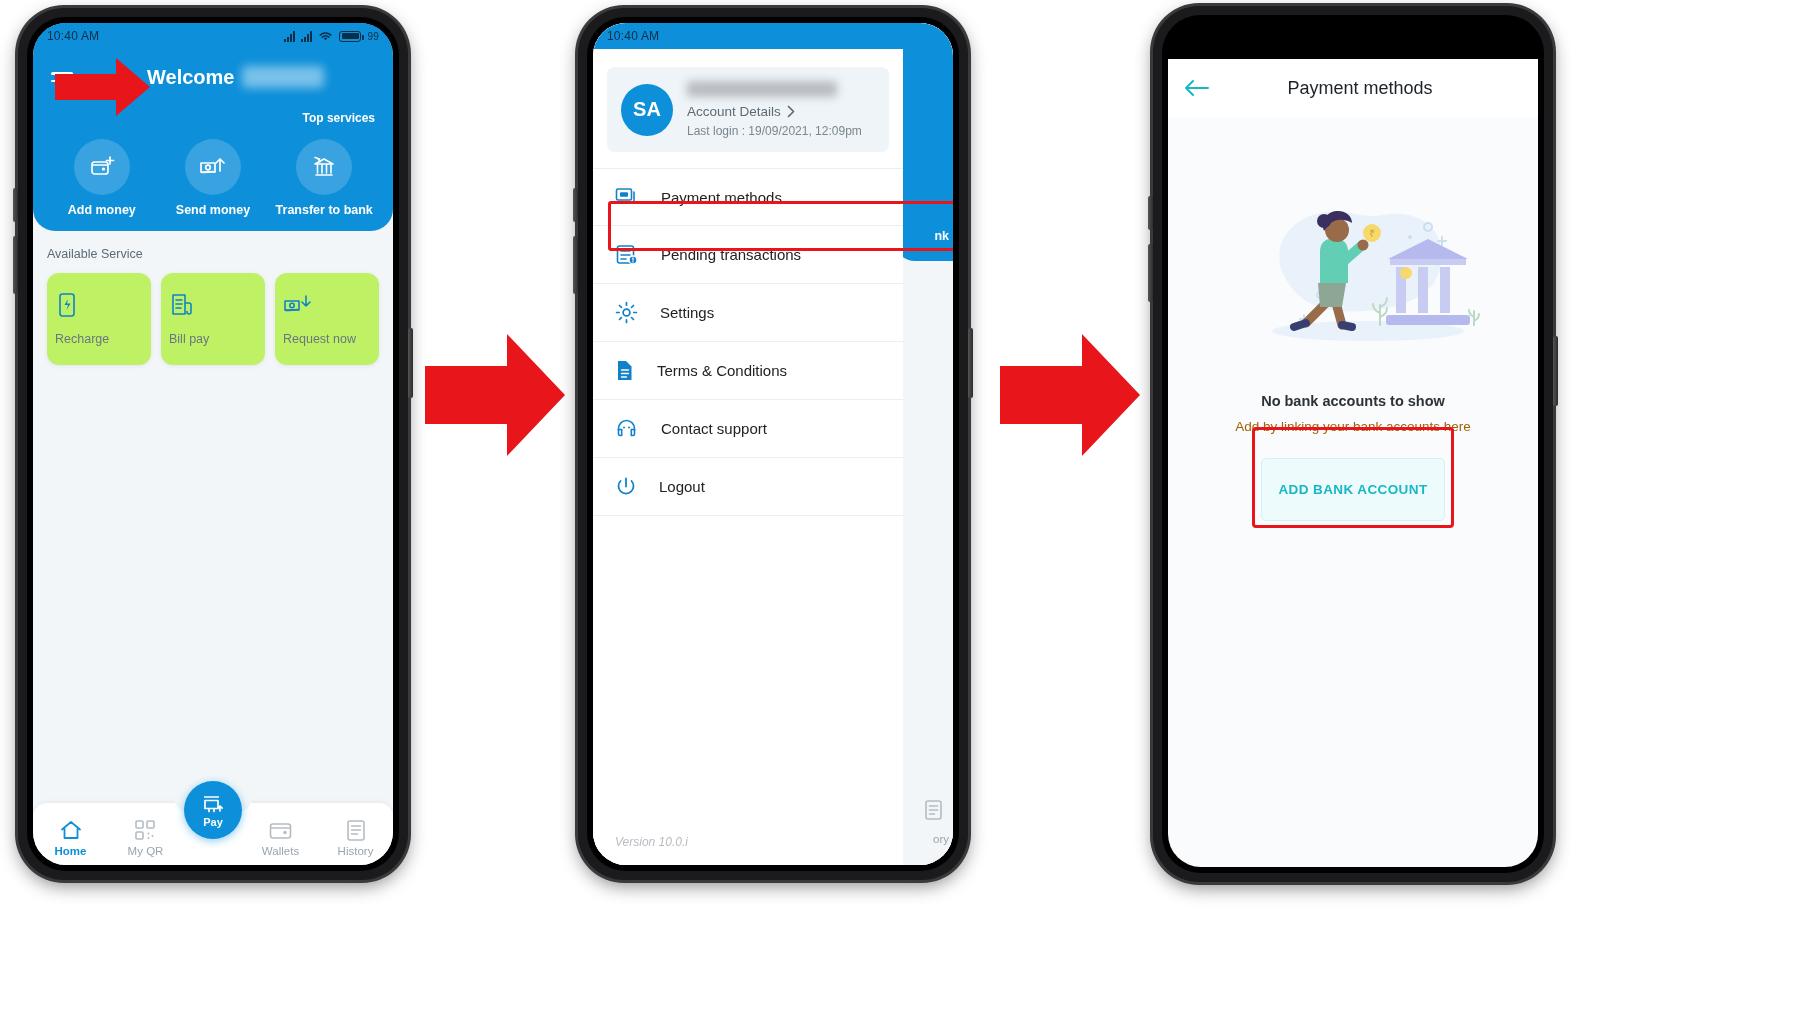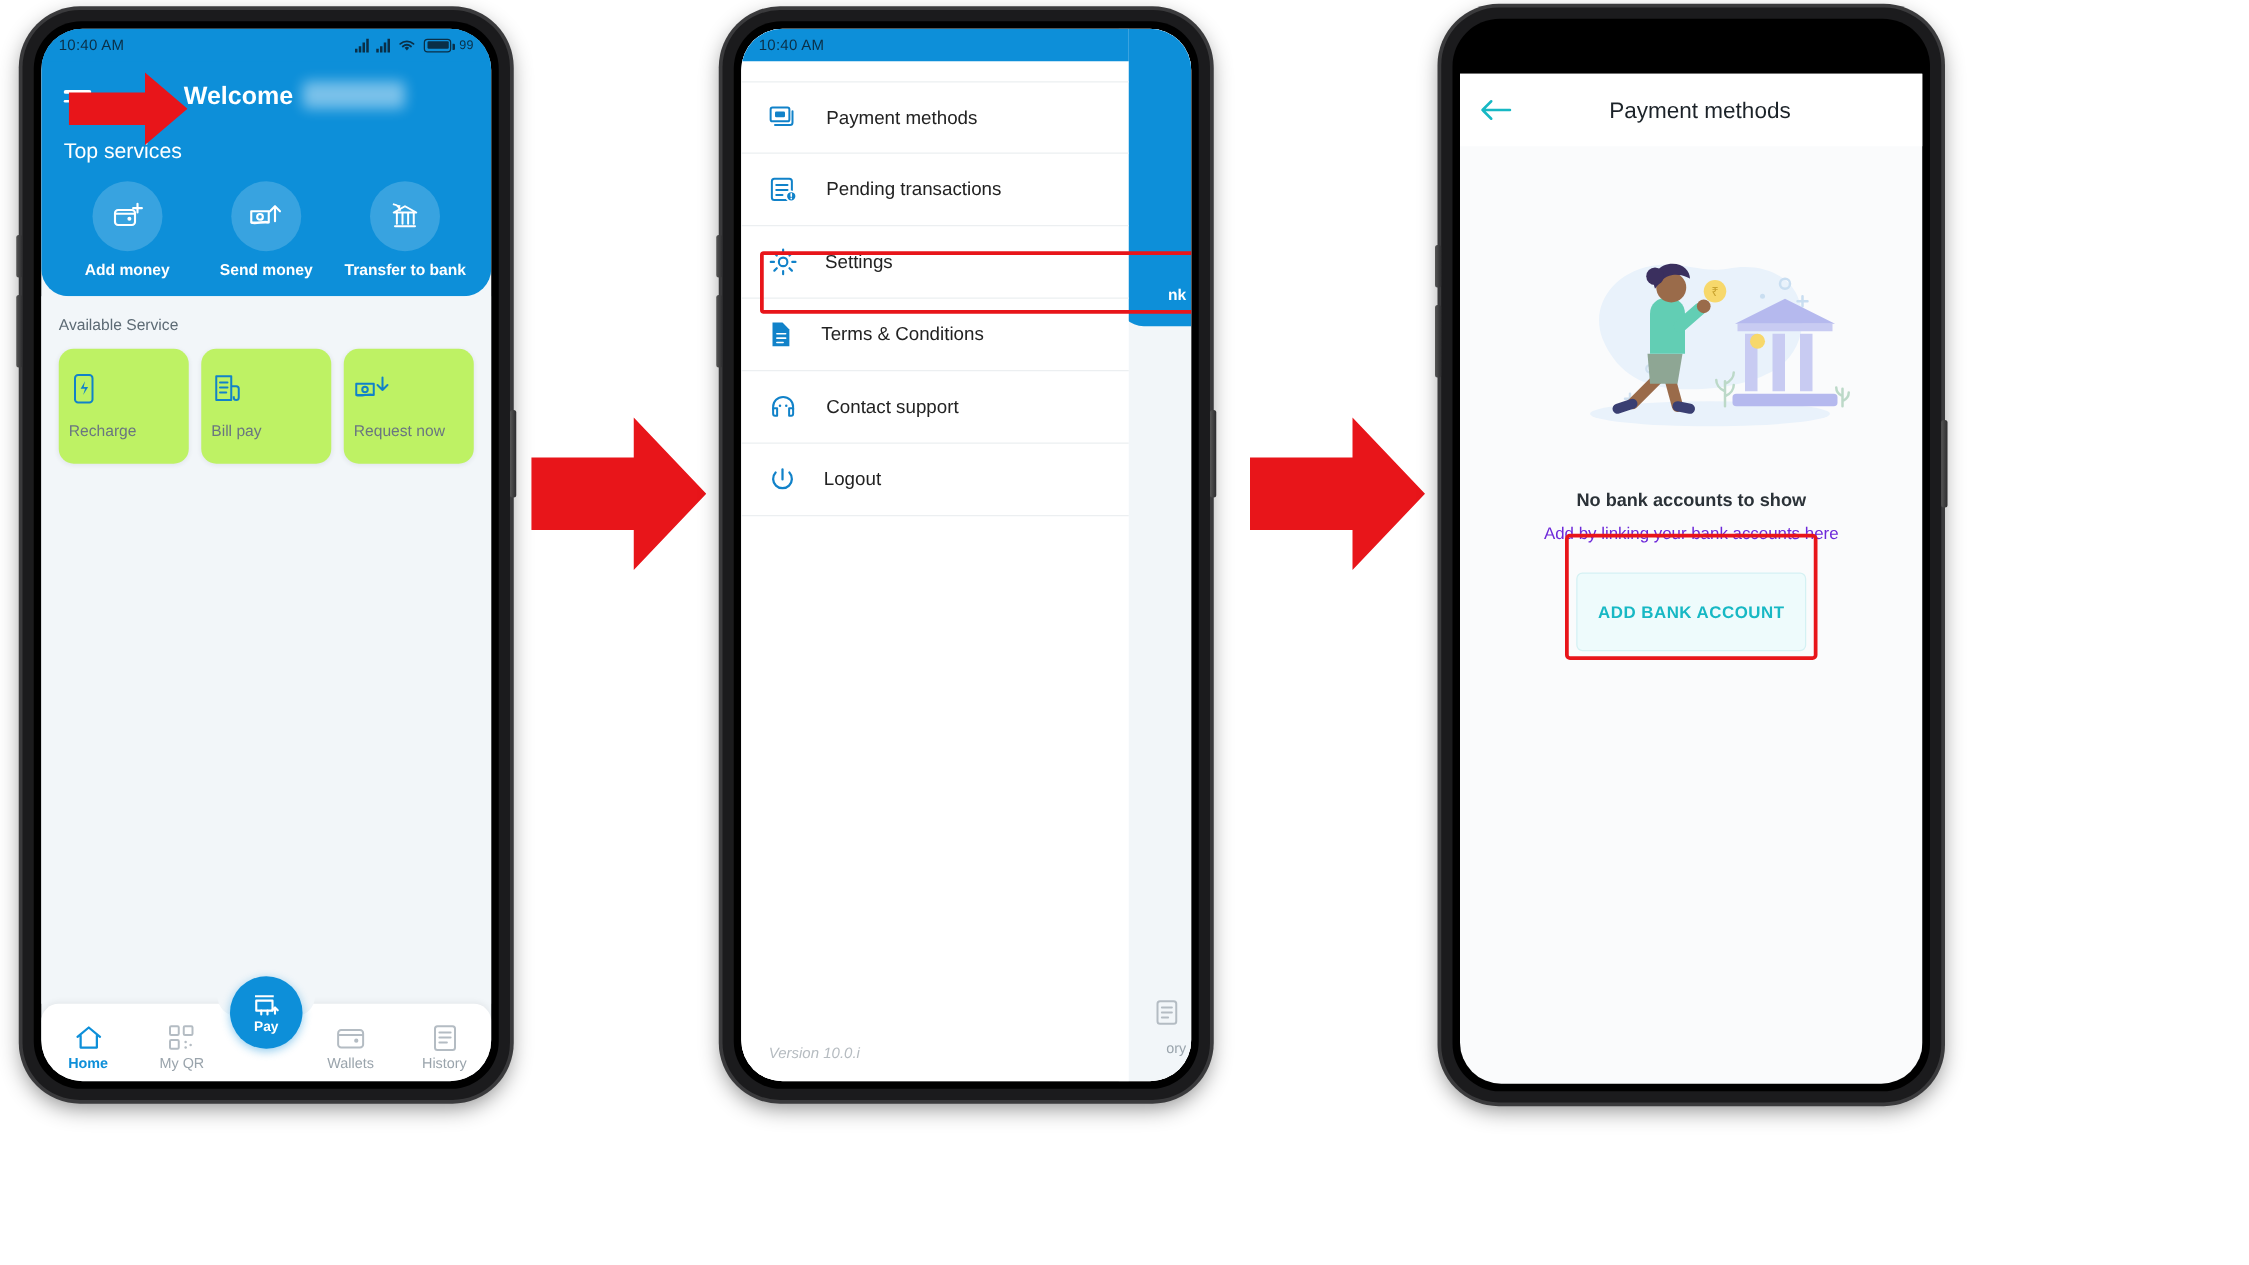--- a/index.html
+++ b/index.html
@@ -62,21 +62,21 @@
   .hamburger { width: 24px; display: flex; flex-direction: column; gap: 5px; cursor: pointer; }
   .hamburger span { height: 2.5px; background: #fff; border-radius: 2px; display:block; }
   .hamburger span:nth-child(1){ width: 22px; }
   .hamburger span:nth-child(2){ width: 15px; }
   .welcome { font-size: 20px; font-weight: 700; margin-left: 72px; }
   .name-blur {
     display: inline-block; width: 82px; height: 22px; vertical-align: -4px;
     margin-left: 8px; border-radius: 4px;
     background: rgba(255,255,255,.45); filter: blur(5px);
   }
-  .hero-label { font-size: 17px; font-weight: 400; padding: 6px 18px 2px; }
+  .hero-label { font-size: 12px; font-weight: 700; padding: 6px 18px 2px; text-align: right; }
   .services { display: flex; justify-content: space-between; padding: 12px 14px 0; }
   .service { width: 33%; display: flex; flex-direction: column; align-items: center; gap: 8px; }
   .svc-circle {
     width: 56px; height: 56px; border-radius: 50%;
     background: rgba(255,255,255,.18);
     display: flex; align-items: center; justify-content: center;
   }
   .svc-label { font-size: 12.5px; font-weight: 700; }
 
   .avail-wrap { background: #f2f6f9; flex: 1; padding: 16px 14px 0; }
@@ -150,21 +150,21 @@
   
   .pm-root { height: 100%; background: #fafbfc; display: flex; flex-direction: column; }
   .pm-appbar {
     height: 58px; background: #fff; display: flex; align-items: center;
     padding: 0 16px; gap: 18px;
   }
   .pm-title { flex: 1; text-align: center; font-size: 18px; color: #1c2329; margin-right: 30px; }
   .pm-body { flex: 1; display: flex; flex-direction: column; align-items: center; padding-top: 58px; }
   .illus { width: 266px; height: 200px; position: relative; }
   .pm-h { font-size: 14.5px; font-weight: 700; color: #2b3238; margin-top: 18px; }
-  .pm-p { font-size: 13.5px; color: #6d28d9; margin-top: 10px; }
+  .pm-p { font-size: 13.5px; color: #a16207; margin-top: 10px; }
   .addbtn {
     margin-top: 24px; color: #17b8c4; font-size: 13.5px; font-weight: 700;
     letter-spacing: .4px; background: #eefbfc; border: 1px solid #d4f1f3;
     border-radius: 5px; padding: 23px 16px;
   }
   .addbtn-wrap { position: relative; }
   .addbtn-highlight {
     position: absolute; inset: -7px -9px -7px -9px;
     border: 3px solid #e8151a; border-radius: 4px; pointer-events:none;
   }
@@ -363,20 +363,33 @@
                 <path d="M6.5 7h8M6.5 11h8M6.5 15h5" stroke-linecap="round"></path>
             </svg>
             <div class="under-txt2">ory</div>
           </div>
 
           <div class="drawer" style="flex:1 1 auto; width:86%;">
             <div class="statusbar blue" style="background:#0d8fd9; color:#0a2f47;">
               <span>10:40 AM</span>
             </div>
 
+            <div class="acct">
+              <div class="avatar">SA</div>
+              <div style="flex:1;">
+                <div class="acct-name"></div>
+                <div class="acct-link">
+                  <span>Account Details</span>
+                  <svg width="8" height="13" viewBox="0 0 8 13" fill="none" stroke="#5d6b75" stroke-width="1.7">
+                      <path d="M1.5 1.5 6.5 6.5 1.5 11.5" stroke-linecap="round" stroke-linejoin="round"></path>
+                    </svg>
+                </div>
+                <div class="acct-sub">Last login : 19/09/2021, 12:09pm</div>
+              </div>
+            </div>
 
             <div class="menulist">
               <div class="menurow">
                 <svg width="24" height="20" viewBox="0 0 24 20" fill="none" stroke="#1182c9" stroke-width="1.6">
                   <rect x="1.5" y="2" width="15" height="11" rx="1.5"></rect>
                   <rect x="5" y="5.2" width="8" height="4.6" rx="1" fill="#1182c9" stroke="none"></rect>
                   <path d="M19 5v9a2 2 0 0 1-2 2H5" stroke-linecap="round"></path>
                 </svg>
                 <span>Payment methods</span>
               </div>

